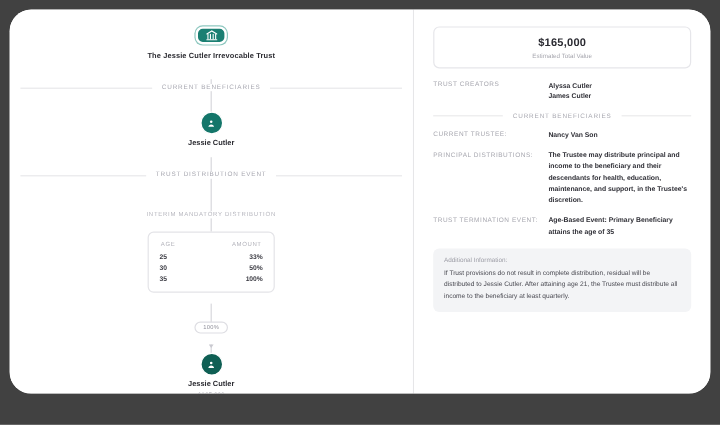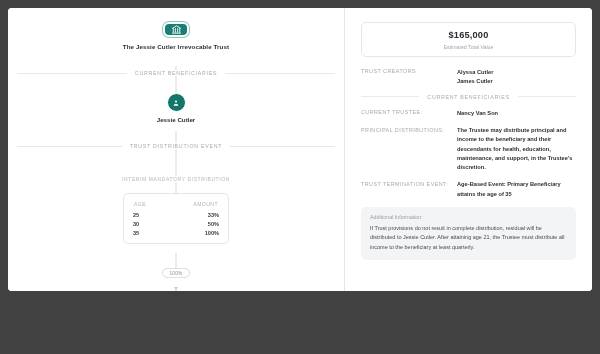--- a/index.html
+++ b/index.html
@@ -11,23 +11,23 @@
     height: 354px;
     background: #414141;
     font-family: "Liberation Sans", sans-serif;
     overflow: hidden;
   }
   .app-card {
     position: absolute;
     left: 8px;
     top: 8px;
     width: 584px;
-    height: 283px;
-    background: #ffffff;
-    border-radius: 4px;
+    height: 320px;
+    background: #ffffff;
+    border-radius: 18px;
     display: flex;
     overflow: hidden;
   }
 
   
   .diagram-panel {
     position: relative;
     width: 336px;
     height: 100%;
     background: #ffffff;

